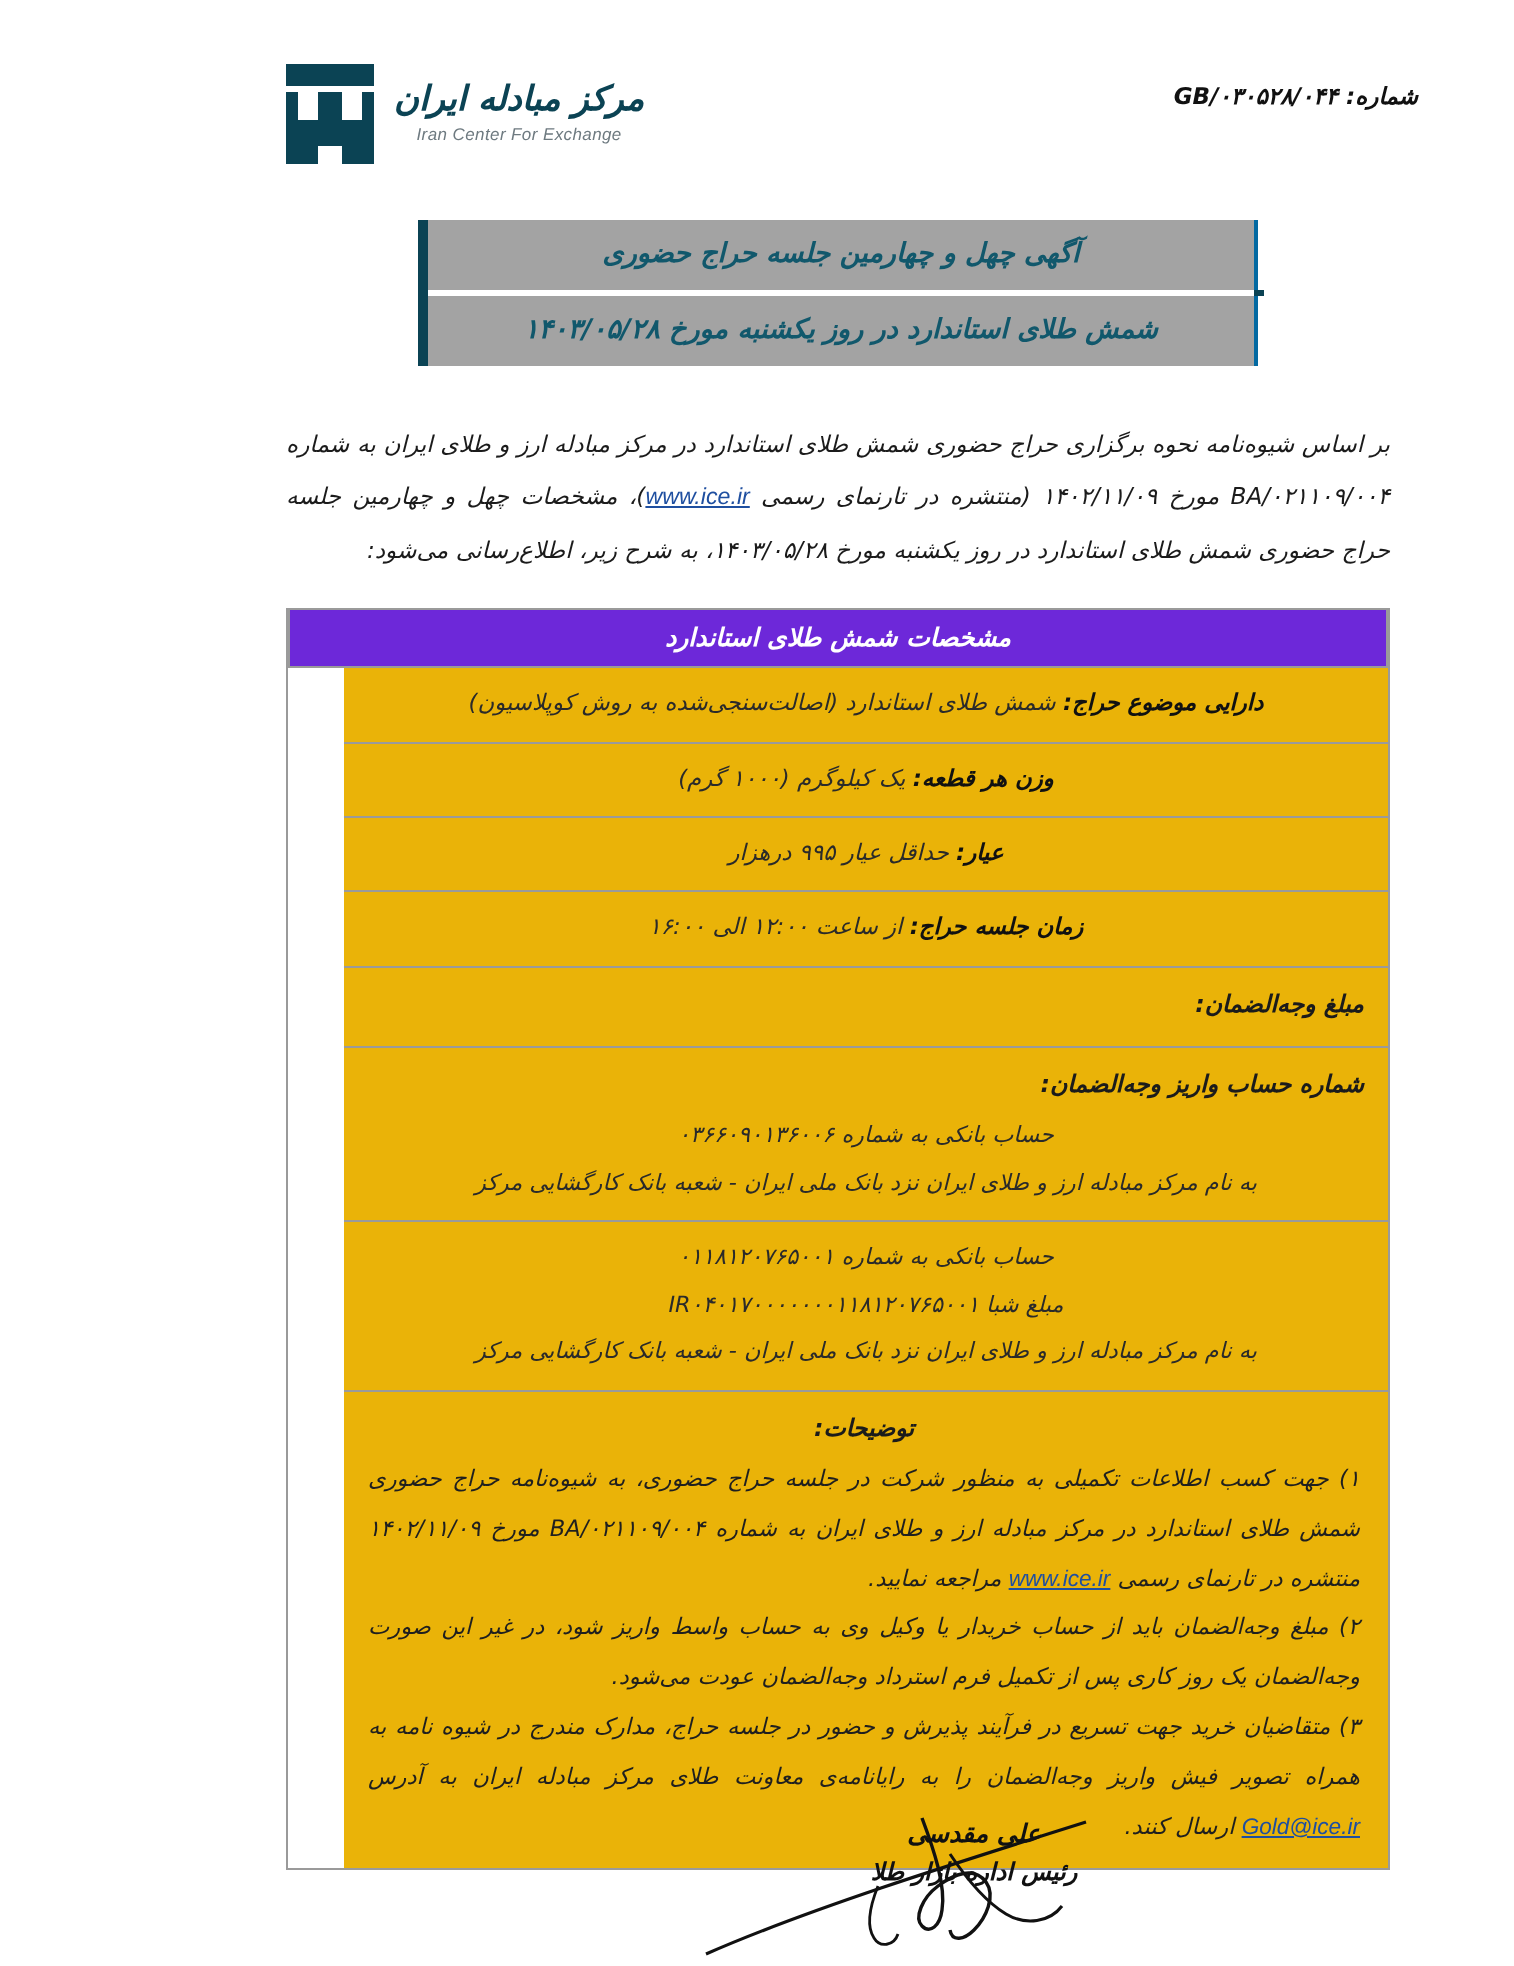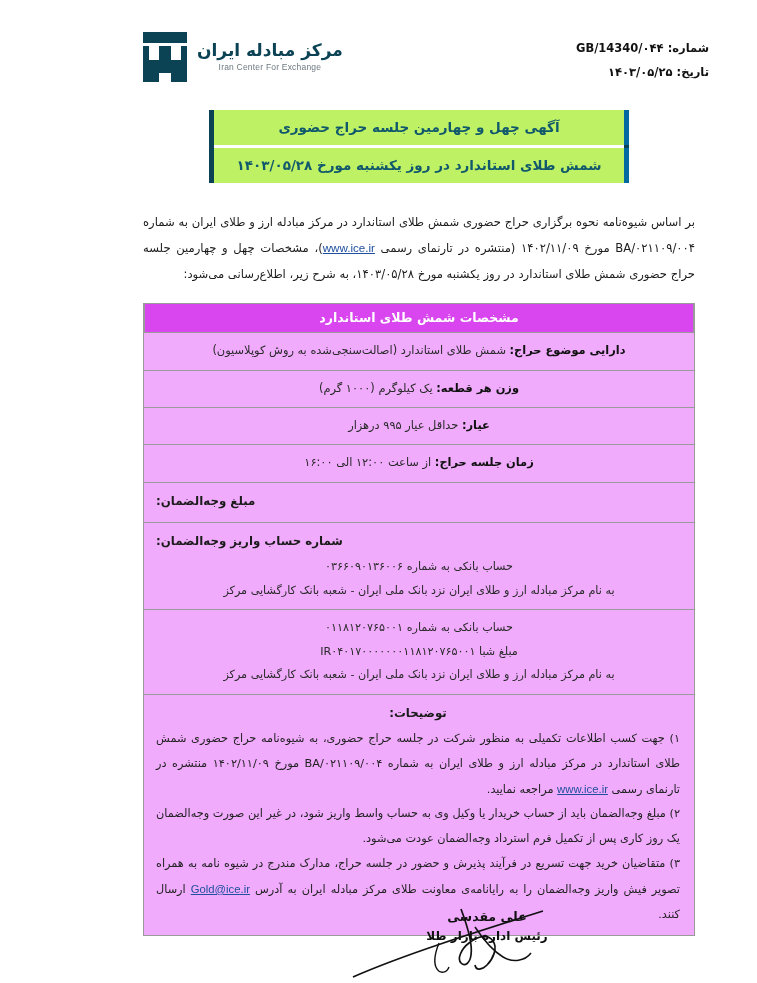--- a/index.html
+++ b/index.html
@@ -13,20 +13,21 @@
     position: relative;
     font-family: "DejaVu Sans", "Liberation Sans", sans-serif;
     color: #1b1b1b;
     overflow: hidden;
   }
   .page {
     width: 676px;
     height: 983px;
     position: relative;
     padding: 0;
+    font-style: italic;
   }
 
   
   .header {
     display: flex;
     flex-direction: row-reverse;
     align-items: flex-start;
     justify-content: space-between;
     padding: 30px 48px 0 62px;
     height: 96px;
@@ -96,22 +97,22 @@
     color: #111;
     padding-top: 6px;
   }
   .meta-row { white-space: nowrap; }
   .meta-label { font-weight: bold; }
   .meta-val { font-weight: bold; }
 
   
   .banner {
     margin: 14px 128px 0 128px;
-    background: #bef264;
-    border-right: 5px solid #0369a1;
+    background: #a3a3a3;
+    border-right: 2px solid #0369a1;
     border-left: 5px solid #0b4354;
     position: relative;
   }
   .banner-line {
     text-align: center;
     color: #11586c;
     font-weight: bold;
     font-size: 13.5px;
     padding: 9px 14px 10px 14px;
     letter-spacing: 0.2px;
@@ -147,46 +148,47 @@
   }
   .ltr { direction: ltr; unicode-bidi: embed; display: inline-block; }
 
   
   .table {
     margin: 16px 62px 0 62px;
     border: 1px solid #9a9a9a;
     border-top: none;
   }
   .table-head {
-    background: #d946ef;
+    background: #6d28d9;
     color: #ffffff;
     font-weight: bold;
     font-size: 12.5px;
     text-align: center;
     padding: 6px 0 7px 0;
     border: 1px solid #9a9a9a;
   }
   .row {
     border-bottom: 1px solid #9a9a9a;
-    background: #f0abfc;
+    background: #eab308;
     padding: 6px 12px 7px 12px;
     font-size: 11.4px;
     line-height: 2.05;
     text-align: right;
+    margin-left: 28px;
   }
   .row:last-child { border-bottom: none; }
   .row.center { text-align: center; }
   .row .lbl {
     font-weight: bold;
     color: #111;
   }
   .row .val { color: #2a2a2a; }
   .row-block .blk-title {
     font-weight: bold;
-    text-align: left;
+    text-align: right;
     font-size: 11.8px;
     padding-bottom: 2px;
   }
   .row-block .blk-body {
     text-align: justify;
     text-align-last: center;
     font-size: 11.3px;
     line-height: 2.15;
     color: #2a2a2a;
   }
@@ -251,25 +253,21 @@
         <div class="body"></div>
         <div class="notch-l"></div>
         <div class="notch-r"></div>
         <div class="notch-b"></div>
       </div>
     </div>
 
     <div class="meta-block">
       <div class="meta-row">
         <span class="meta-label">شماره:</span>
-        <span class="meta-val ltr">GB/14340/۰۴۴</span>
-      </div>
-      <div class="meta-row">
-        <span class="meta-label">تاریخ:</span>
-        <span class="meta-val">۱۴۰۳/۰۵/۲۵</span>
+        <span class="meta-val ltr">GB/۰۳۰۵۲۸/۰۴۴</span>
       </div>
     </div>
 
   </div>
 
   <div class="banner">
     <div class="banner-line">آگهی چهل و چهارمین جلسه حراج حضوری</div>
     <div class="banner-sep"></div>
     <div class="banner-line">شمش طلای استاندارد در روز یکشنبه مورخ ۱۴۰۳/۰۵/۲۸</div>
   </div>

